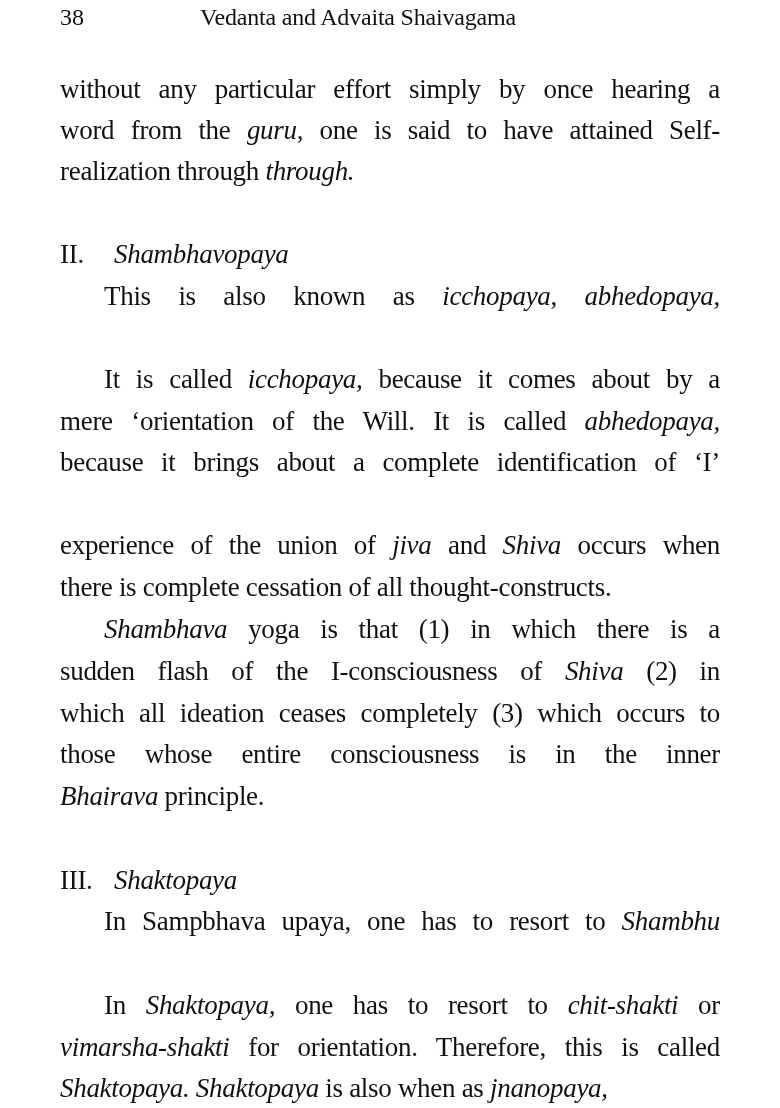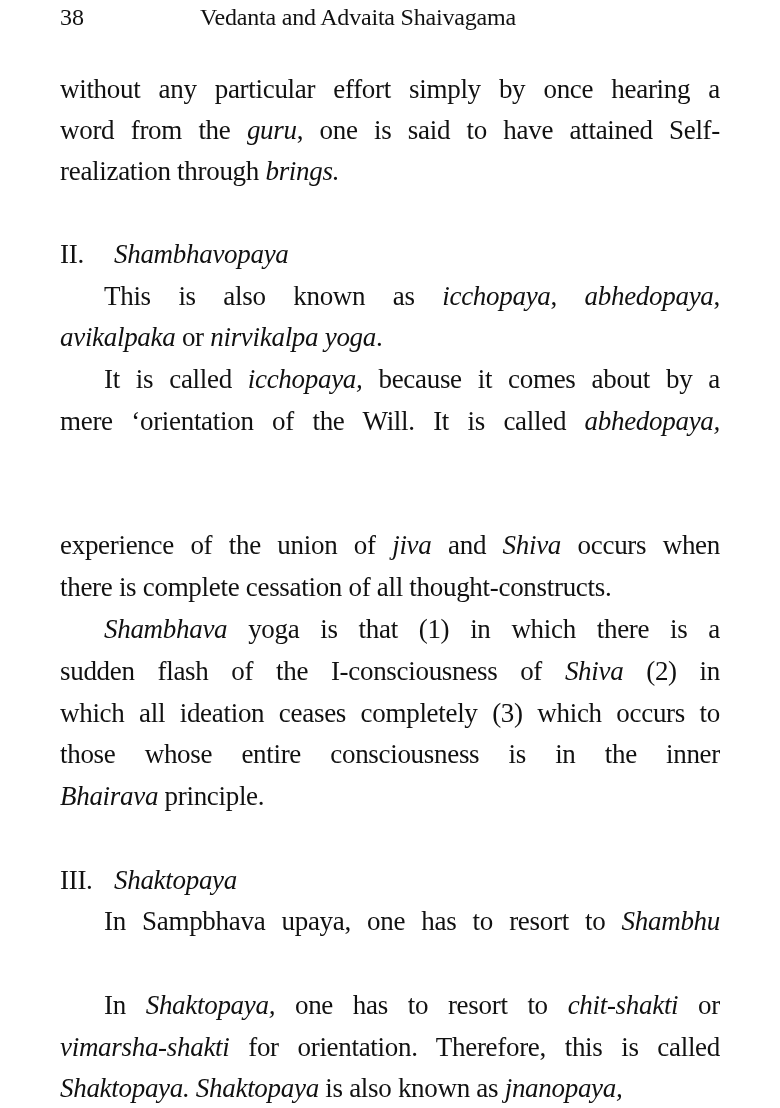--- a/index.html
+++ b/index.html
@@ -22,43 +22,43 @@
 
 <div class="page">
 
   <div class="running-head">
     <span class="page-num">38</span>
     <span class="book-title">Vedanta and Advaita Shaivagama</span>
   </div>
 
   <div class="line just" style="top:72px"><span>without any particular effort simply by once hearing a</span></div>
   <div class="line just" style="top:113px"><span>word from the </span><i>guru</i><span>, one is said to have attained Self-</span></div>
-  <div class="line" style="top:154px"><span>realization through </span><i>brings.</i></div>
+  <div class="line" style="top:154px"><span>realization through </span><i>through.</i></div>
 
   <div class="line" style="top:237px">
     <span class="heading-num">II.</span><i>Shambhavopaya</i>
   </div>
 
   <div class="line indent just" style="top:279px"><span>This is also known as </span><i>icchopaya</i><span>, </span><i>abhedopaya</i><span>,</span></div>
-  <div class="line" style="top:320px"><i>avikalpaka</i><span> or </span><i>nirvikalpa yoga</i><span>.</span></div>
 
   <div class="line indent just" style="top:362px"><span>It is called </span><i>icchopaya,</i><span> because it comes about by a</span></div>
   <div class="line just" style="top:404px"><span>mere ‘orientation of the Will. It is called </span><i>abhedopaya,</i></div>
+  <div class="line just" style="top:445px"><span>because it brings about a complete identification of ‘I’</span></div>
   <div class="line just" style="top:528px"><span>experience of the union of </span><i>jiva</i><span> and </span><i>Shiva</i><span> occurs when</span></div>
   <div class="line" style="top:570px"><span>there is complete cessation of all thought-constructs.</span></div>
 
   <div class="line indent just" style="top:612px"><i>Shambhava</i><span> yoga is that (1) in which there is a</span></div>
   <div class="line just" style="top:654px"><span>sudden flash of the I-consciousness of </span><i>Shiva</i><span> (2) in</span></div>
   <div class="line just" style="top:696px"><span>which all ideation ceases completely (3) which occurs to</span></div>
   <div class="line just" style="top:737px"><span>those whose entire consciousness is in the inner</span></div>
   <div class="line" style="top:779px"><i>Bhairava</i><span> principle.</span></div>
 
   <div class="line" style="top:863px">
     <span class="heading-num">III.</span><i>Shaktopaya</i>
   </div>
 
   <div class="line indent just" style="top:904px"><span>In Sampbhava upaya, one has to resort to </span><i>Shambhu</i></div>
 
   <div class="line indent just" style="top:988px"><span>In </span><i>Shaktopaya,</i><span> one has to resort to </span><i>chit-shakti</i><span> or</span></div>
   <div class="line just" style="top:1030px"><i>vimarsha-shakti</i><span> for orientation. Therefore, this is called</span></div>
-  <div class="line" style="top:1071px"><i>Shaktopaya. Shaktopaya</i><span> is also known as </span><i>jnanopaya,</i></div>
+  <div class="line" style="top:1071px"><i>Shaktopaya. Shaktopaya</i><span> is also when as </span><i>jnanopaya,</i></div>
 
 </div>
 
 </body></html>

